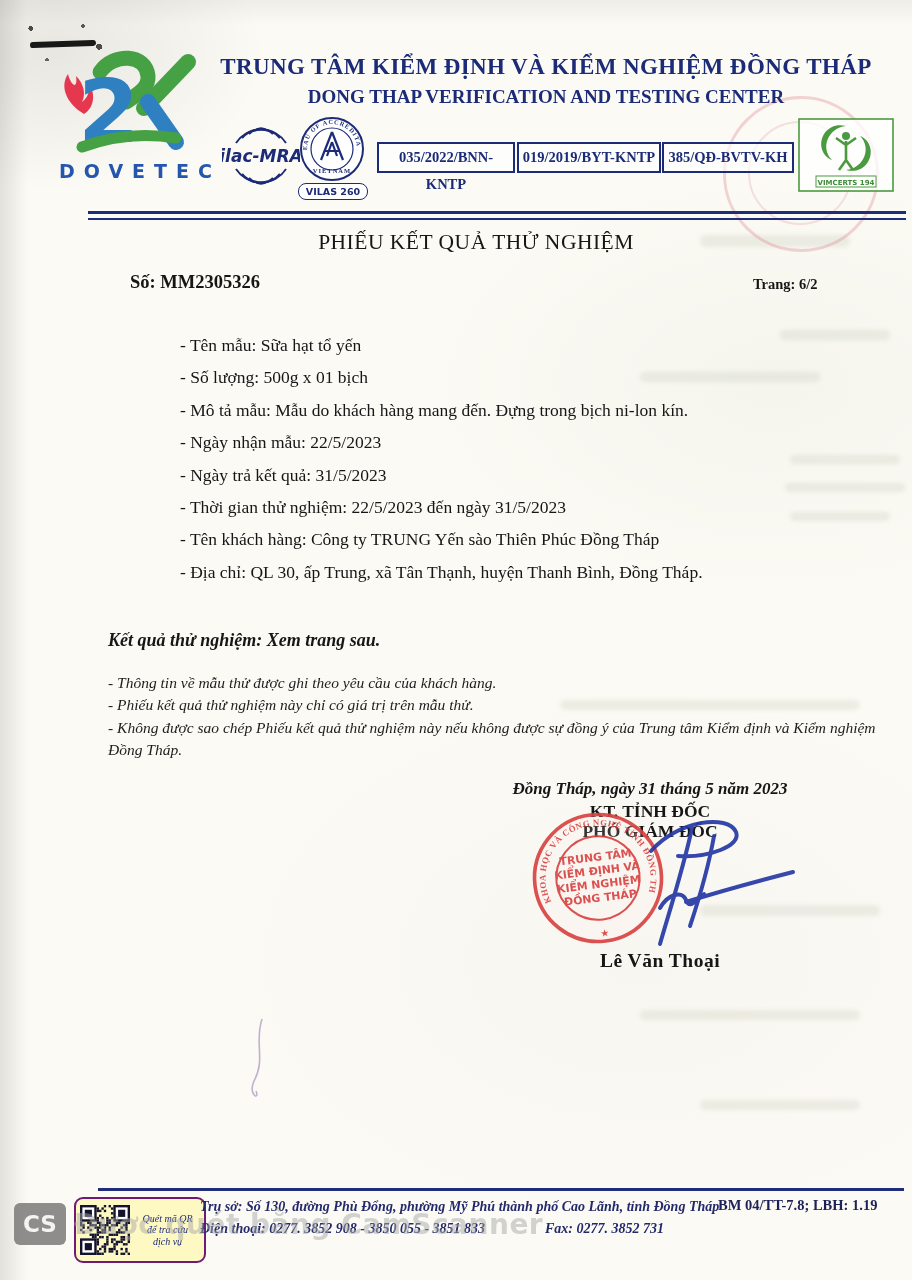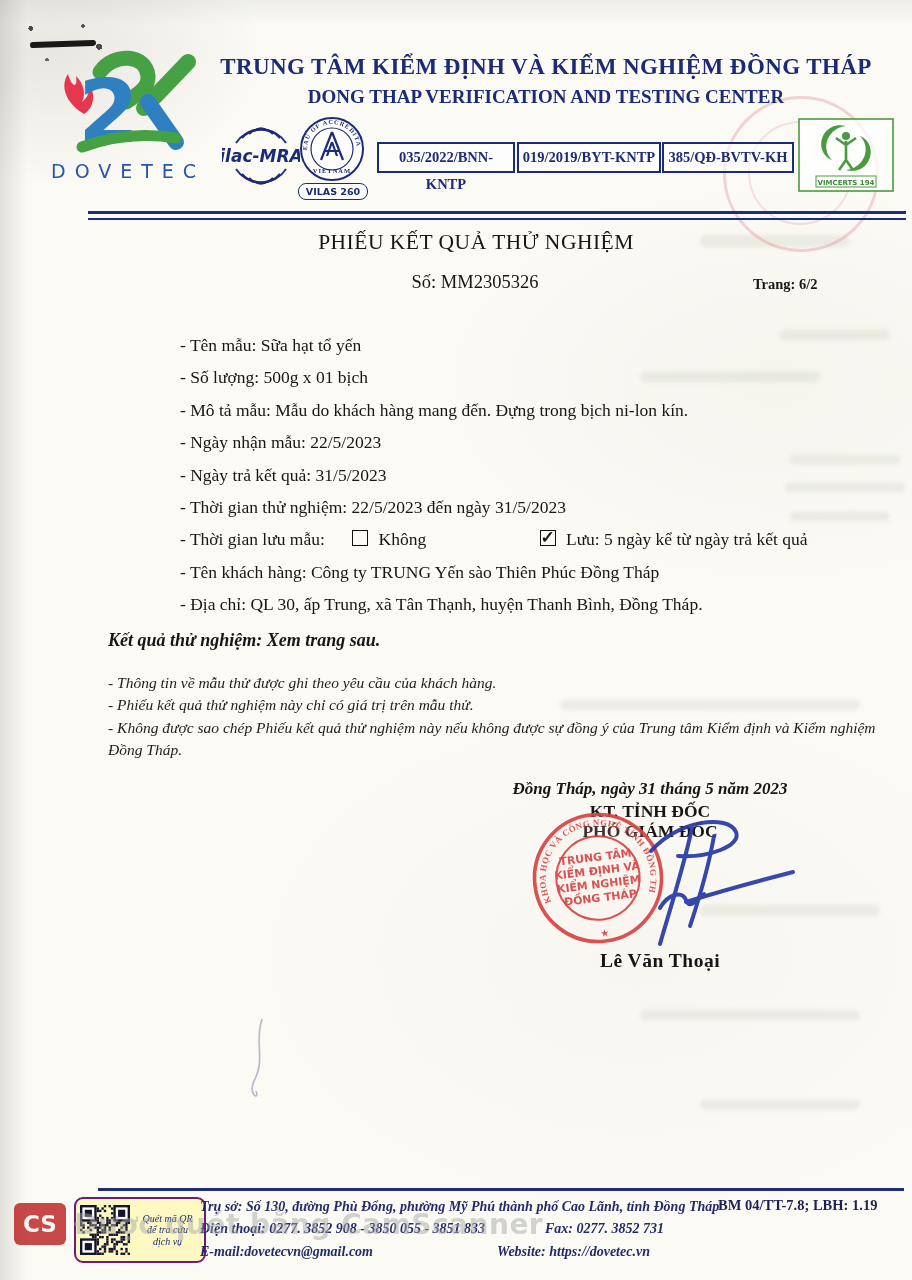--- a/index.html
+++ b/index.html
@@ -20,39 +20,39 @@
   #staple-bar{left:30px;top:41px;width:66px;height:6px;background:#181818;transform:rotate(-2deg);border-radius:3px;z-index:3;}
   #staple-dots{left:20px;top:18px;width:90px;height:52px;z-index:3;
     background:radial-gradient(circle 4px at 12% 20%,#222 60%,transparent 62%),
       radial-gradient(circle 3px at 70% 15%,#333 60%,transparent 62%),
       radial-gradient(circle 5px at 88% 55%,#222 60%,transparent 62%),
       radial-gradient(circle 3px at 30% 80%,#444 60%,transparent 62%);opacity:.8;}
   
   #org-vi{left:200px;top:54px;width:692px;text-align:center;font-size:23px;font-weight:700;color:#1c2b78;letter-spacing:.4px;z-index:10;}
   #org-en{left:200px;top:86px;width:692px;text-align:center;font-size:19px;font-weight:700;color:#1c2b78;z-index:10;}
   #logo-svg{left:48px;top:50px;z-index:10;}
-  #brand{left:42px;top:160px;width:158px;font-family:"DejaVu Sans","Liberation Sans",sans-serif;
-    font-size:19px;font-weight:400;color:#2456ae;letter-spacing:9px;text-indent:9px;z-index:10;}
+  #brand{left:50px;top:160px;width:158px;font-family:"DejaVu Sans","Liberation Sans",sans-serif;
+    font-size:19px;font-weight:700;color:#2456ae;letter-spacing:9px;text-indent:9px;z-index:10;}
   #ilac{left:222px;top:117px;z-index:10;}
   #boa{left:299px;top:116px;z-index:10;}
   #vilas-box{left:298px;top:183px;width:68px;height:15px;border:1.5px solid #1c2b78;border-radius:8px;
     text-align:center;font-size:9.5px;font-weight:700;color:#1c2b78;line-height:15px;
     font-family:"DejaVu Sans","Liberation Sans",sans-serif;background:#fff;z-index:10;}
   .cert-box{top:142px;height:27px;border:2px solid #1c2b78;background:rgba(255,255,255,.6);
     text-align:center;font-size:14.5px;font-weight:700;color:#1c2b78;line-height:27px;z-index:10;}
   #cert-1{left:377px;width:134px;}
   #cert-2{left:517px;width:140px;}
   #cert-3{left:662px;width:128px;}
   #vimcerts{left:798px;top:118px;z-index:10;}
   #ghost-stamp{left:723px;top:96px;width:150px;height:150px;border:3px solid rgba(222,128,138,.32);border-radius:50%;z-index:4;}
   #ghost-stamp2{left:748px;top:121px;width:100px;height:100px;border:2px solid rgba(222,128,138,.22);border-radius:50%;z-index:4;}
   #rule-top{left:88px;top:211px;width:818px;height:4px;border-top:3px solid #1d2d7a;border-bottom:2px solid #1d2d7a;z-index:10;}
   
   #doc-title{left:106px;top:230px;width:740px;text-align:center;font-size:21.5px;font-weight:400;letter-spacing:.5px;z-index:10;}
-  #doc-number{left:130px;top:272px;width:690px;text-align:center;font-size:18.5px;font-weight:400;z-index:10;}
+  #doc-number{left:130px;top:272px;width:690px;text-align:left;font-size:18.5px;font-weight:700;z-index:10;}
   #doc-page{left:753px;top:276px;font-size:14.5px;font-weight:700;z-index:10;}
   
   #fields{left:132px;top:329px;width:720px;z-index:10;font-size:17.5px;margin-left:48px;}
   .frow{height:32.4px;line-height:32.4px;white-space:nowrap;}
   .cbx{display:inline-block;width:14px;height:14px;border:1.6px solid #111;vertical-align:-1px;
     position:relative;background:transparent;}
   .cbx.checked::after{content:"\2713";position:absolute;left:0px;top:-9px;font-size:17px;font-weight:700;}
   
   #result-line{left:108px;top:630px;font-size:18px;font-weight:700;font-style:italic;z-index:10;}
   #notes{left:108px;top:672px;width:782px;font-size:15.5px;font-style:italic;line-height:22.4px;color:#1d1d1d;z-index:10;}
@@ -69,21 +69,21 @@
   #qr-box{left:74px;top:1197px;width:120px;height:58px;border:2px solid #701a75;border-radius:9px;background:#fef9c3;
     display:flex;align-items:center;gap:5px;padding:2px 4px;z-index:10;}
   #qr-caption{font-size:10px;line-height:11.5px;color:#1c2b78;font-style:italic;text-align:center;flex:1;}
   #footer-text{left:200px;top:1196px;width:640px;font-size:14px;font-style:italic;font-weight:700;color:#232a6b;line-height:22.4px;z-index:10;}
   .foot-row{position:relative;height:22.4px;white-space:nowrap;}
   .foot-right1{position:absolute;left:345px;top:0;}
   .foot-right2{position:absolute;left:297px;top:0;}
   #form-code{left:718px;top:1197px;font-size:14.5px;font-weight:700;color:#1c2158;z-index:10;}
   
   #watermark{left:14px;top:1203px;display:flex;align-items:center;gap:8px;z-index:40;opacity:.8;pointer-events:none;}
-  #wm-badge{width:52px;height:42px;background:#b91c1c;border-radius:6px;color:#f2f2f2;
+  #wm-badge{width:52px;height:42px;background:#737373;border-radius:6px;color:#f2f2f2;
     font-family:"DejaVu Sans","Liberation Sans",sans-serif;font-weight:700;font-size:23px;
     display:flex;align-items:center;justify-content:center;}
   #wm-text{font-family:"DejaVu Sans","Liberation Sans",sans-serif;font-size:28px;font-weight:700;color:rgba(168,168,168,.62);letter-spacing:.5px;}
 </style>
 </head>
 <body>
 
 <div id="page">
   <div class="abs" id="shade"></div>
 
@@ -165,27 +165,20 @@
   <div class="abs" id="doc-number">Số: MM2305326</div>
   <div class="abs" id="doc-page">Trang: 6/2</div>
 
   <div class="abs" id="fields">
     <div class="frow">- Tên mẫu: Sữa hạt tổ yến</div>
     <div class="frow">- Số lượng: 500g x 01 bịch</div>
     <div class="frow">- Mô tả mẫu: Mẫu do khách hàng mang đến. Đựng trong bịch ni-lon kín.</div>
     <div class="frow">- Ngày nhận mẫu: 22/5/2023</div>
     <div class="frow">- Ngày trả kết quả: 31/5/2023</div>
     <div class="frow">- Thời gian thử nghiệm: 22/5/2023  đến ngày 31/5/2023</div>
-    <div class="frow">
-      <span>- Thời gian lưu mẫu:</span>
-      <span class="cbx" style="margin-left:23px;"></span>
-      <span style="margin-left:6px;">Không</span>
-      <span class="cbx checked" style="margin-left:109px;"></span>
-      <span style="margin-left:6px;">Lưu: 5 ngày kể từ ngày trả kết quả</span>
-    </div>
     <div class="frow">- Tên khách hàng: Công ty TRUNG Yến sào Thiên Phúc Đồng Tháp</div>
     <div class="frow">- Địa chỉ: QL 30, ấp Trung, xã Tân Thạnh, huyện Thanh Bình, Đồng Tháp.</div>
   </div>
 
   <div class="abs" id="result-line">Kết quả thử nghiệm: Xem trang sau.</div>
   <div class="abs" id="notes">
     <div>- Thông tin về mẫu thử được ghi theo yêu cầu của khách hàng.</div>
     <div>- Phiếu kết quả thử nghiệm này chỉ có giá trị trên mẫu thử.</div>
     <div>- Không được sao chép Phiếu kết quả thử nghiệm này nếu không được sự đồng ý của Trung tâm Kiểm định và Kiểm nghiệm Đồng Tháp.</div>
   </div>
@@ -377,24 +370,20 @@
       <div>dịch vụ</div>
     </div>
   </div>
 
   <div class="abs" id="footer-text">
     <div class="foot-row">Trụ sở: Số 130, đường Phù Đổng, phường Mỹ Phú thành phố Cao Lãnh, tỉnh Đồng Tháp</div>
     <div class="foot-row">
       <span>Điện thoại: 0277. 3852 908 - 3850 055 - 3851 833</span>
       <span class="foot-right1">Fax: 0277. 3852 731</span>
     </div>
-    <div class="foot-row">
-      <span>E-mail:dovetecvn@gmail.com</span>
-      <span class="foot-right2">Website: https://dovetec.vn</span>
-    </div>
   </div>
   <div class="abs" id="form-code">BM 04/TT-7.8; LBH: 1.19</div>
 
   <div class="abs" id="watermark">
     <div id="wm-badge">CS</div>
     <div id="wm-text">Được quét bằng CamScanner</div>
   </div>
 </div>
 
 </body></html>

